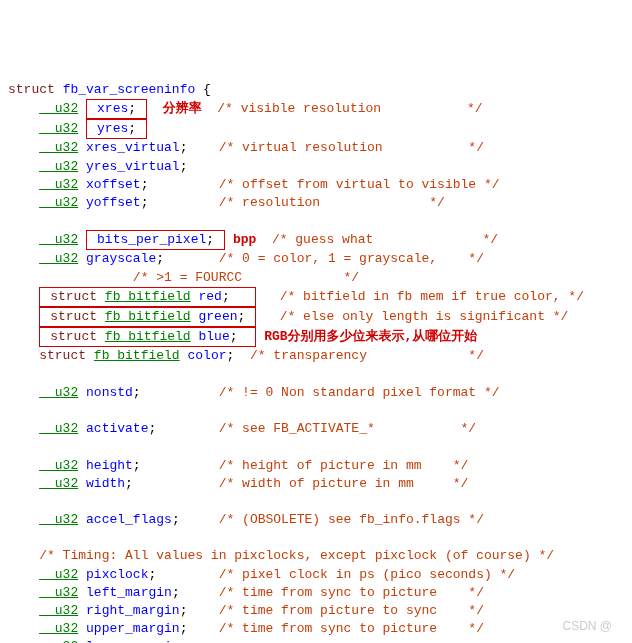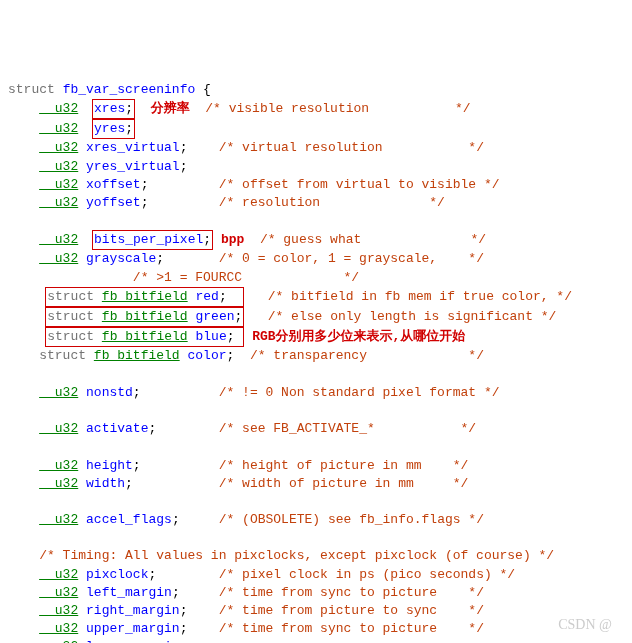--- a/index.html
+++ b/index.html
@@ -5,39 +5,38 @@
   body {
     margin: 0;
     padding: 8px;
     font-family: "Courier New", monospace;
     font-size: 13px;
     line-height: 1.4;
     background: #fff;
     color: #000;
     white-space: pre;
   }
-  .kw { color: #737373; }
+  .kw { color: #7f1d1d; }
   .type { color: #008000; text-decoration: underline; }
   .name { color: #0000ff; }
   .comment { color: #c2410c; }
   .op { color: #000; }
   .anno { color: #d00000; font-weight: bold; font-family: "Courier New", monospace; }
   .redbox {
     border: 1.5px solid #d00000;
-    padding: 0 1px;
+    padding: 0 10px;
     display: inline-block;
-    margin-left: 6px;
   }
   .watermark {
     position: absolute;
     bottom: 8px;
     right: 20px;
     color: #ccc;
-    font-size: 14px;
-    font-family: Liberation Serif, serif;
+    font-size: 12px;
+    font-family: Liberation Sans, sans-serif;
   }
 </style>
 </head>
 <body>
 
 
 
 <div><span class="kw">struct</span> <span class="name">fb_var_screeninfo</span> <span class="op">{</span>
     <span class="type">__u32</span> <span class="redbox"><span class="name">xres</span><span class="op">;</span></span>  <span class="anno">分辨率</span>  <span class="comment">/* visible resolution           */</span>
     <span class="type">__u32</span> <span class="redbox"><span class="name">yres</span><span class="op">;</span></span>

